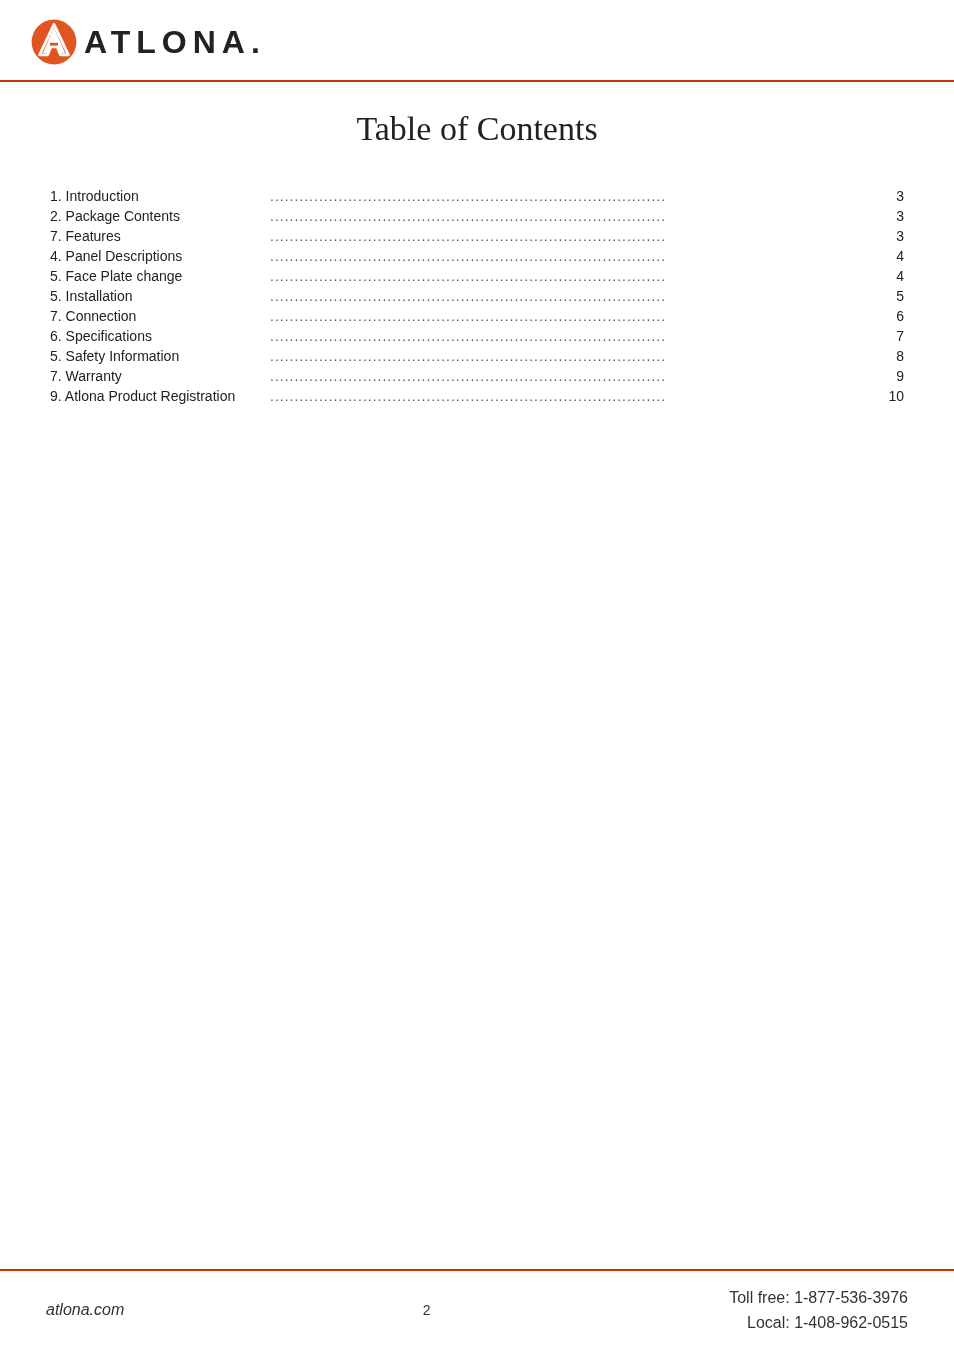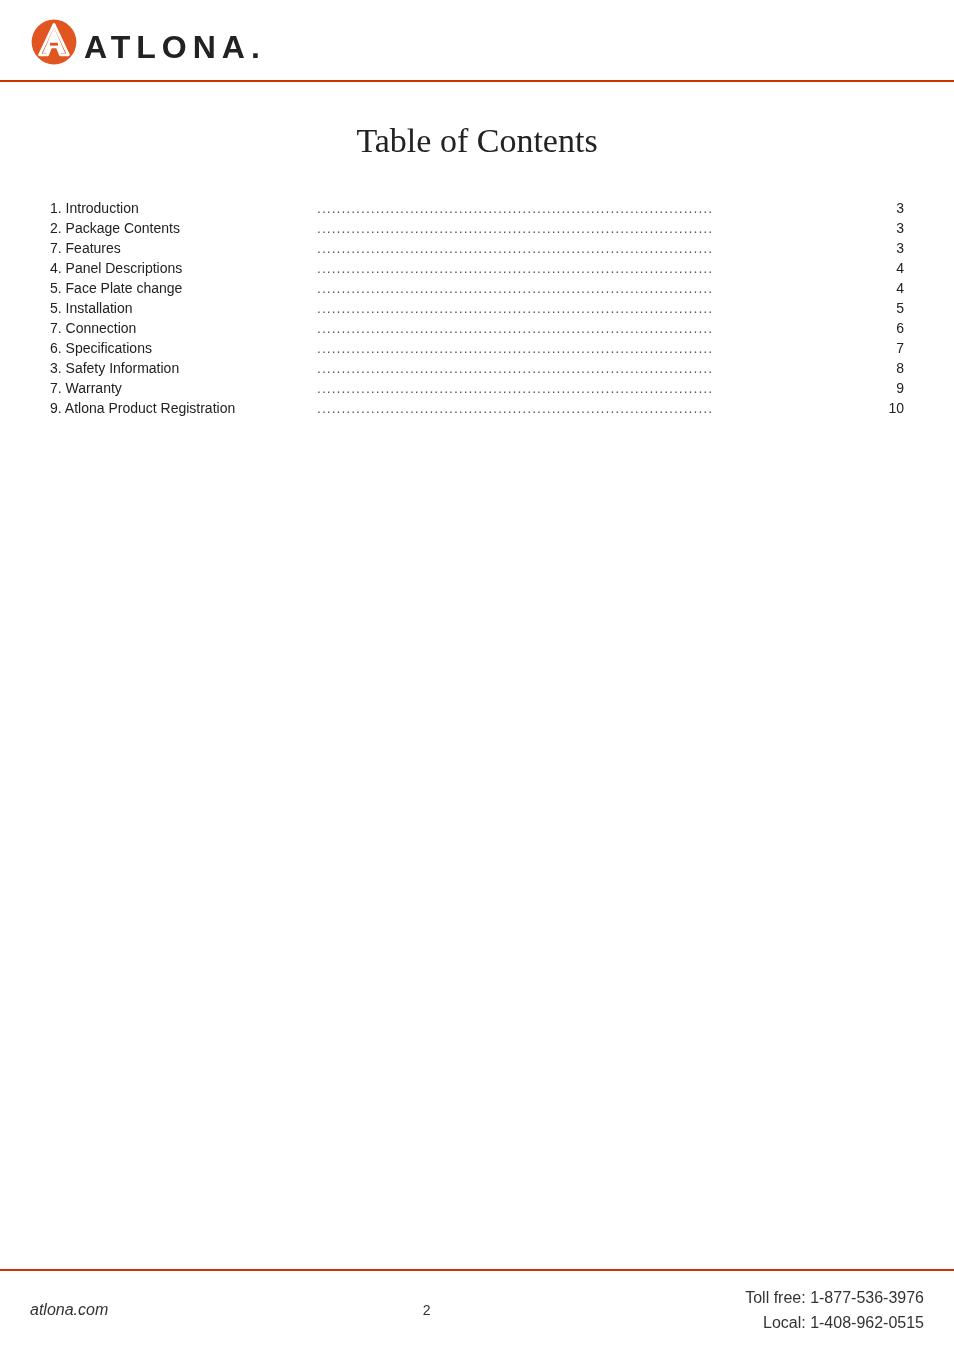--- a/index.html
+++ b/index.html
@@ -41,39 +41,38 @@
       font-size: 32px;
       font-weight: bold;
       letter-spacing: 6px;
       color: #222222;
       font-family: Arial, Helvetica, sans-serif;
     }
 
     
     .main-content {
       flex: 1;
-      padding: 40px 50px 40px 50px;
+      padding: 28px 50px 40px 50px;
     }
 
     .page-title {
       text-align: center;
       font-size: 34px;
       font-weight: normal;
       color: #222222;
       margin-bottom: 40px;
       font-family: Georgia, 'Times New Roman', serif;
     }
 
     .toc-row {
       display: flex;
       align-items: flex-start;
       margin-bottom: 4px;
       font-size: 14px;
       color: #333333;
-      gap: 47px;
     }
 
     .toc-label {
       min-width: 220px;
       white-space: nowrap;
       font-family: Arial, Helvetica, sans-serif;
       font-size: 14px;
       color: #222222;
     }
 
@@ -89,21 +88,21 @@
       min-width: 30px;
       text-align: right;
       font-size: 14px;
       color: #222222;
       padding-left: 4px;
     }
 
     
     .footer {
       border-top: 2px solid #cc3300;
-      padding: 14px 30px;
+      padding: 14px 46px;
       display: flex;
       align-items: center;
       justify-content: space-between;
     }
 
     .footer-left {
       font-size: 16px;
       color: #333333;
       font-style: italic;
     }
@@ -116,21 +115,21 @@
     .footer-right {
       font-size: 16px;
       color: #333333;
       text-align: right;
       line-height: 1.6;
     }
 
     
     .atlona-logo-svg {
       display: flex;
-      align-items: flex-end;
+      align-items: center;
       gap: 6px;
     }
   </style>
 </head>
 <body>
 
 <header class="header">
   <div class="logo-container atlona-logo-svg">
 
     <svg class="logo-icon" viewBox="0 0 60 60" xmlns="http://www.w3.org/2000/svg">
@@ -186,21 +185,21 @@
         <span class="toc-label">7.  Connection</span>
         <span class="toc-dots">.................................................................................</span>
         <span class="toc-page">6</span>
       </div>
       <div class="toc-row">
         <span class="toc-label">6.  Specifications</span>
         <span class="toc-dots">.................................................................................</span>
         <span class="toc-page">7</span>
       </div>
       <div class="toc-row">
-        <span class="toc-label">3.  Safety Information</span>
+        <span class="toc-label">5.  Safety Information</span>
         <span class="toc-dots">.................................................................................</span>
         <span class="toc-page">8</span>
       </div>
       <div class="toc-row">
         <span class="toc-label">7.  Warranty</span>
         <span class="toc-dots">.................................................................................</span>
         <span class="toc-page">9</span>
       </div>
       <div class="toc-row">
         <span class="toc-label">9.  Atlona Product Registration</span>

